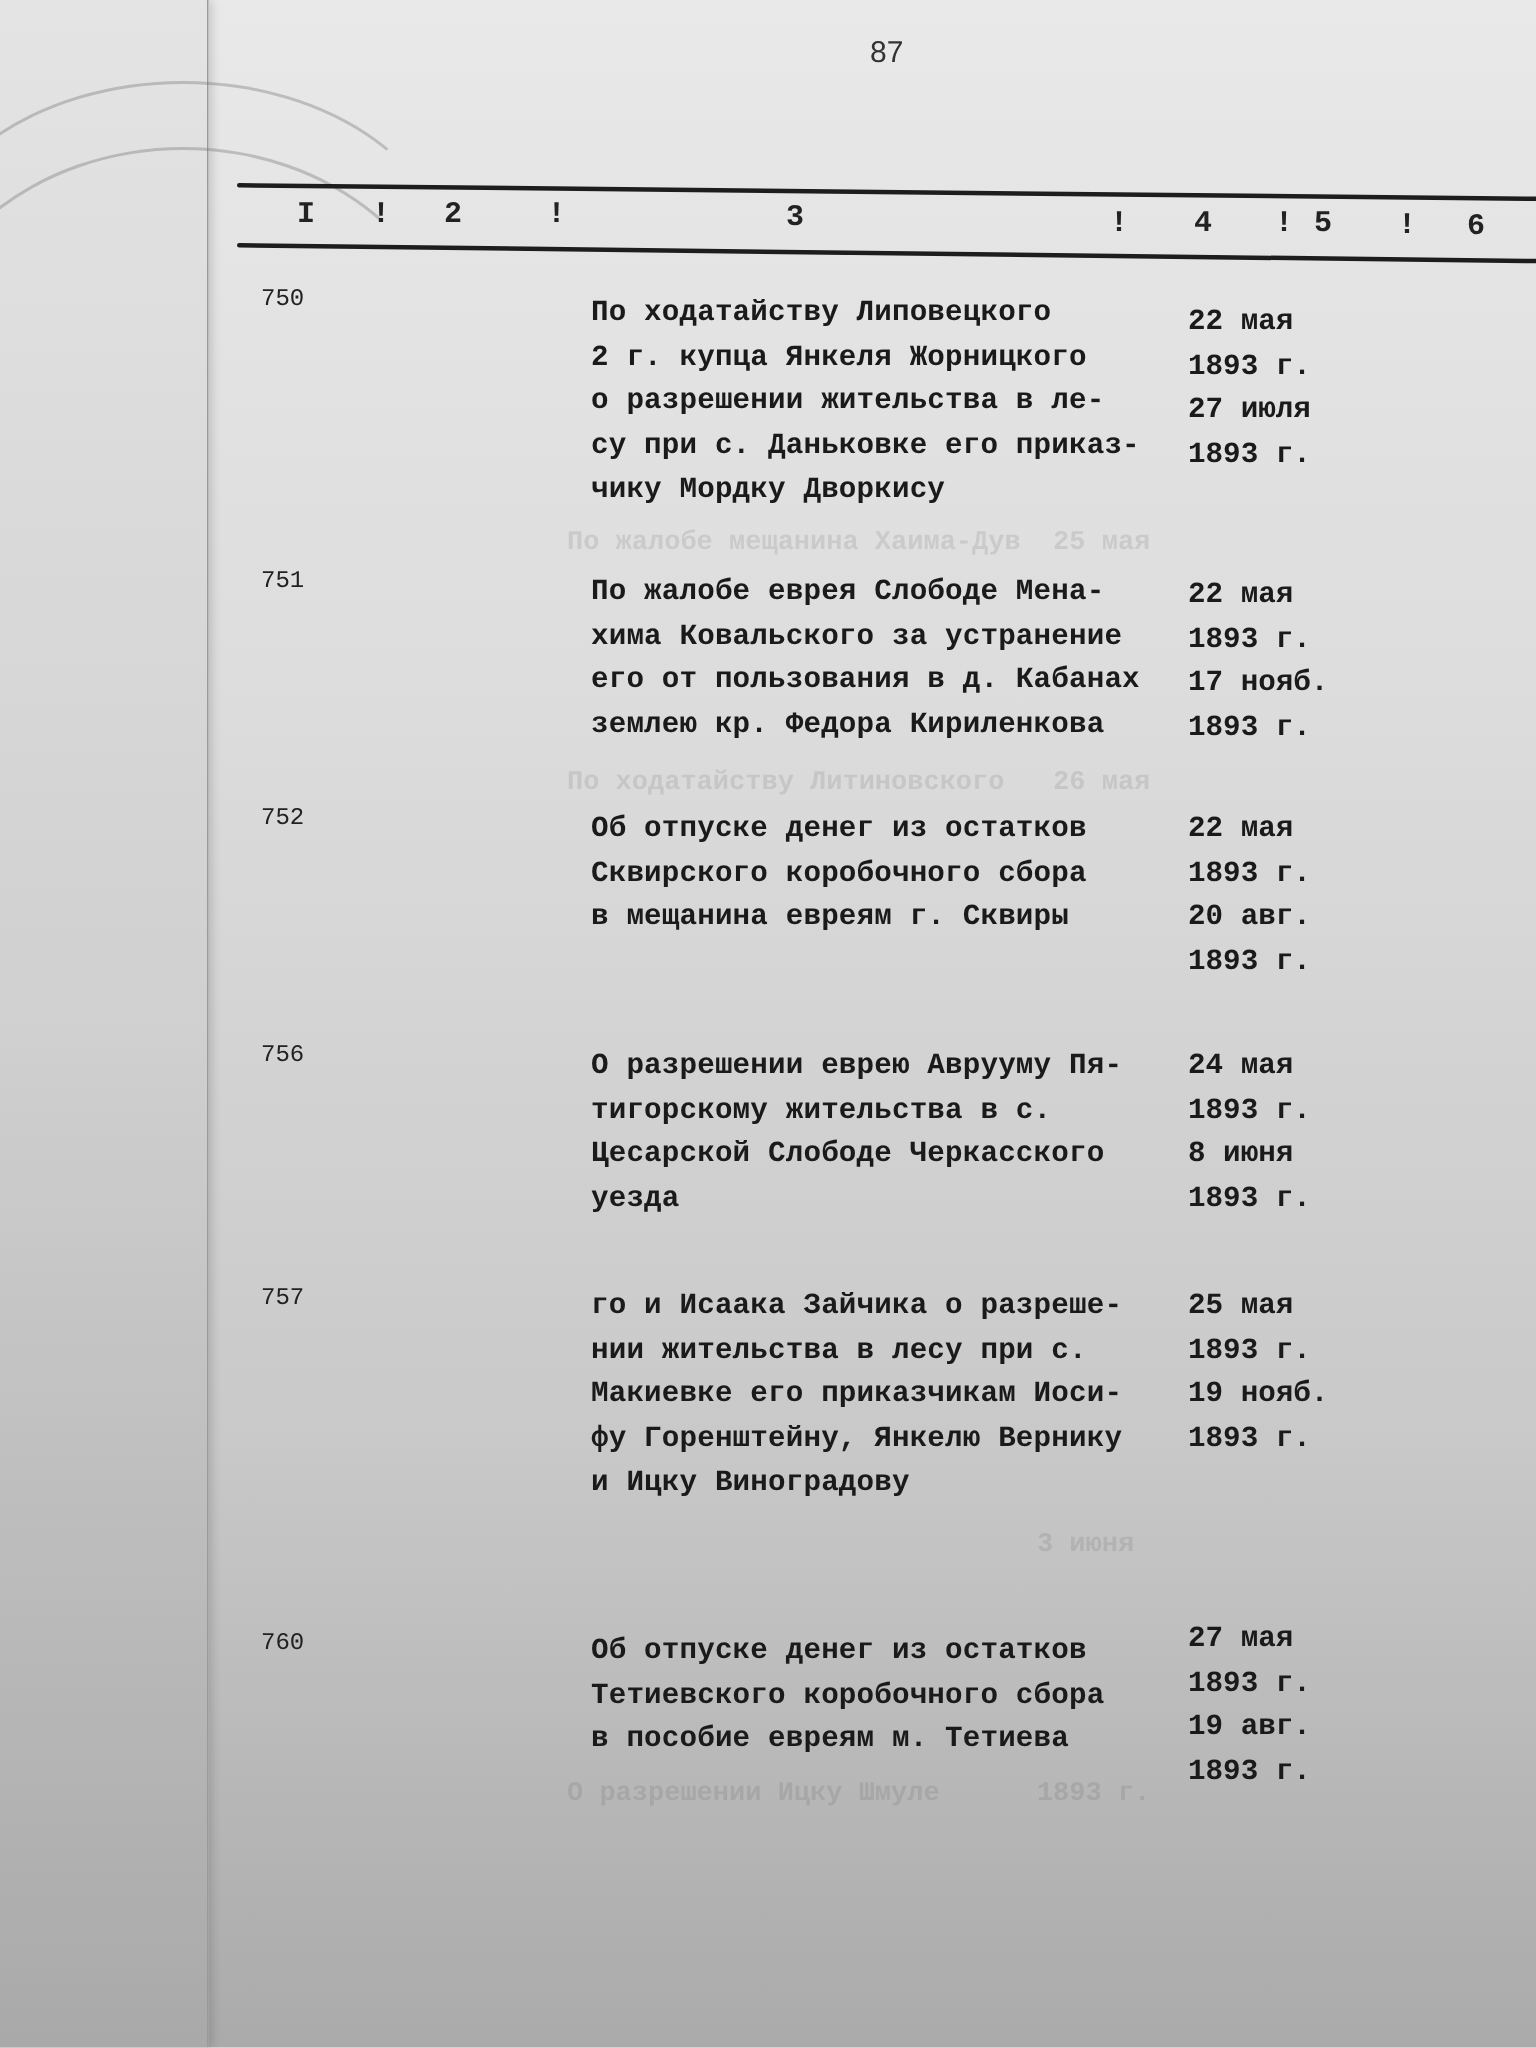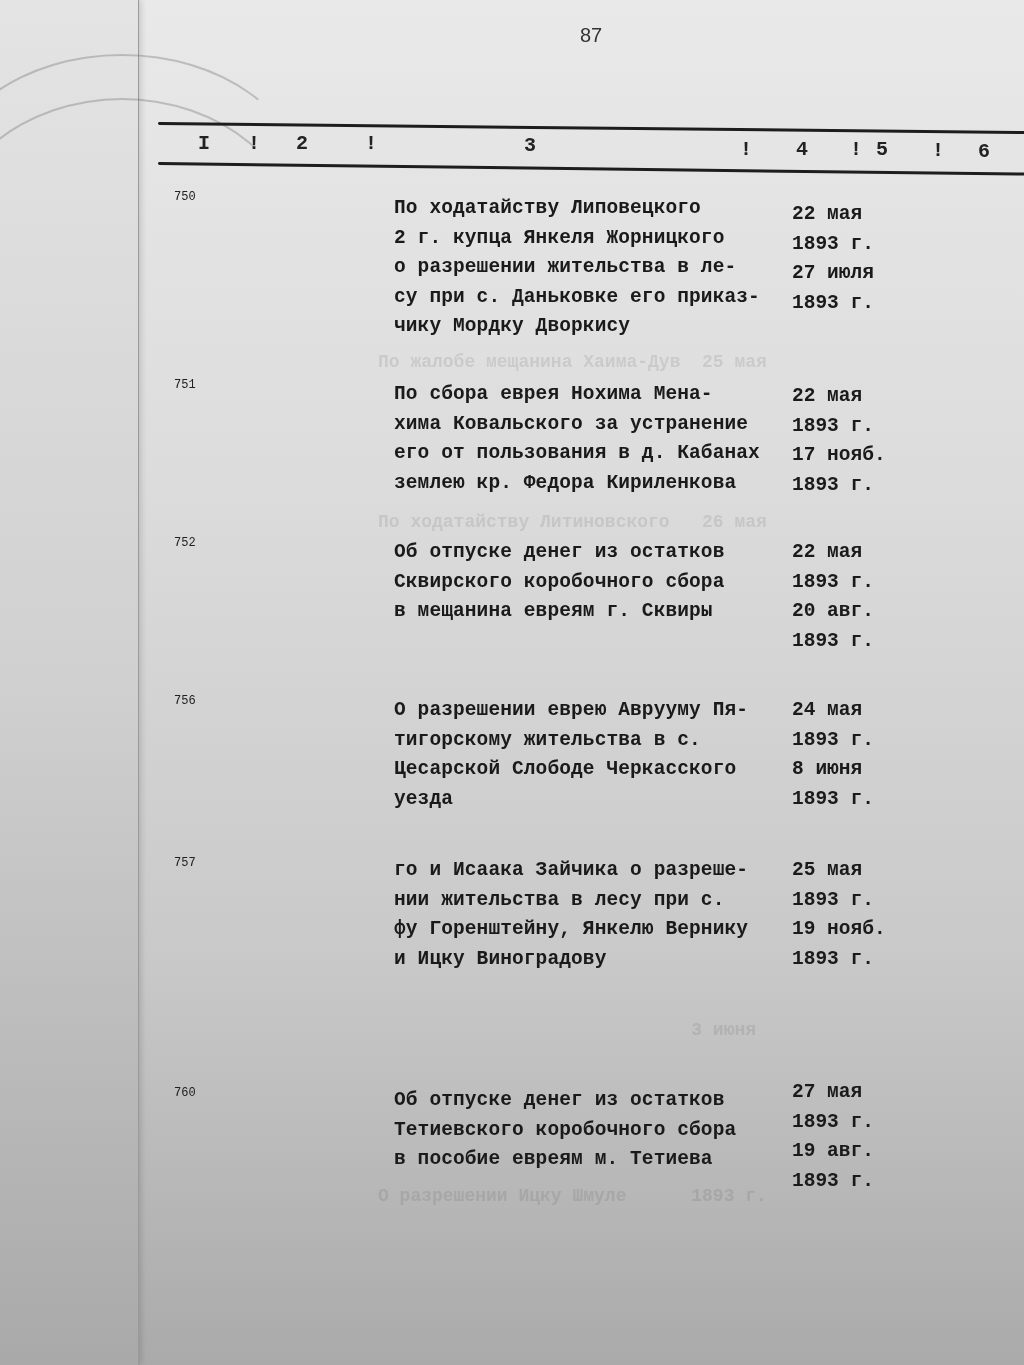--- a/index.html
+++ b/index.html
@@ -34,21 +34,21 @@
     position:absolute; left:0; width:870px; height:3px; background:#1d1d1d;
     border-radius:2px;
   }
   .rule.top { top:4px; transform:rotate(0.6deg); transform-origin:left; }
   .rule.bottom { top:44px; transform:rotate(0.7deg); transform-origin:left; }
   .hcol {
     position:absolute; top:14px; font-size:20px; font-weight:bold; color:#222;
   }
   .entry { position:absolute; left:0; width:886px; }
   .entry-num {
-    position:absolute; left:36px; top:0; font-size:12px; color:#222;
+    position:absolute; left:36px; top:0; font-size:16px; color:#222;
   }
   .entry-text {
     position:absolute; left:224px; top:0; width:390px;
     font-size:19.5px; line-height:29.5px; font-weight:bold; letter-spacing:0.1px;
   }
   .entry-text div, .entry-dates div { white-space:pre;margin-left:32px; }
   .entry-dates {
     position:absolute; left:622px; top:0; width:120px;
     font-size:19.5px; line-height:29.5px; font-weight:bold;
   }
@@ -101,21 +101,21 @@
       <div>22 мая</div>
       <div>1893 г.</div>
       <div>27 июля</div>
       <div>1893 г.</div>
     </div>
   </div>
 
   <div class="entry" style="top:378px;">
     <div class="entry-num">751</div>
     <div class="entry-text" style="top:2px;">
-      <div>По сбора еврея Нохима Мена-</div>
+      <div>По жалобе еврея Слободе Мена-</div>
       <div>хима Ковальского за устранение</div>
       <div>его от пользования в д. Кабанах</div>
       <div>землею кр. Федора Кириленкова</div>
     </div>
     <div class="entry-dates" style="top:4px;">
       <div>22 мая</div>
       <div>1893 г.</div>
       <div>17 нояб.</div>
       <div>1893 г.</div>
     </div>
@@ -150,20 +150,21 @@
       <div>8 июня</div>
       <div>1893 г.</div>
     </div>
   </div>
 
   <div class="entry" style="top:856px;">
     <div class="entry-num">757</div>
     <div class="entry-text" style="top:0px;">
       <div>го и Исаака Зайчика о разреше-</div>
       <div>нии жительства в лесу при с.</div>
+      <div>Макиевке его приказчикам Иоси-</div>
       <div>фу Горенштейну, Янкелю Вернику</div>
       <div>и Ицку Виноградову</div>
     </div>
     <div class="entry-dates" style="top:0px;">
       <div>25 мая</div>
       <div>1893 г.</div>
       <div>19 нояб.</div>
       <div>1893 г.</div>
     </div>
   </div>

